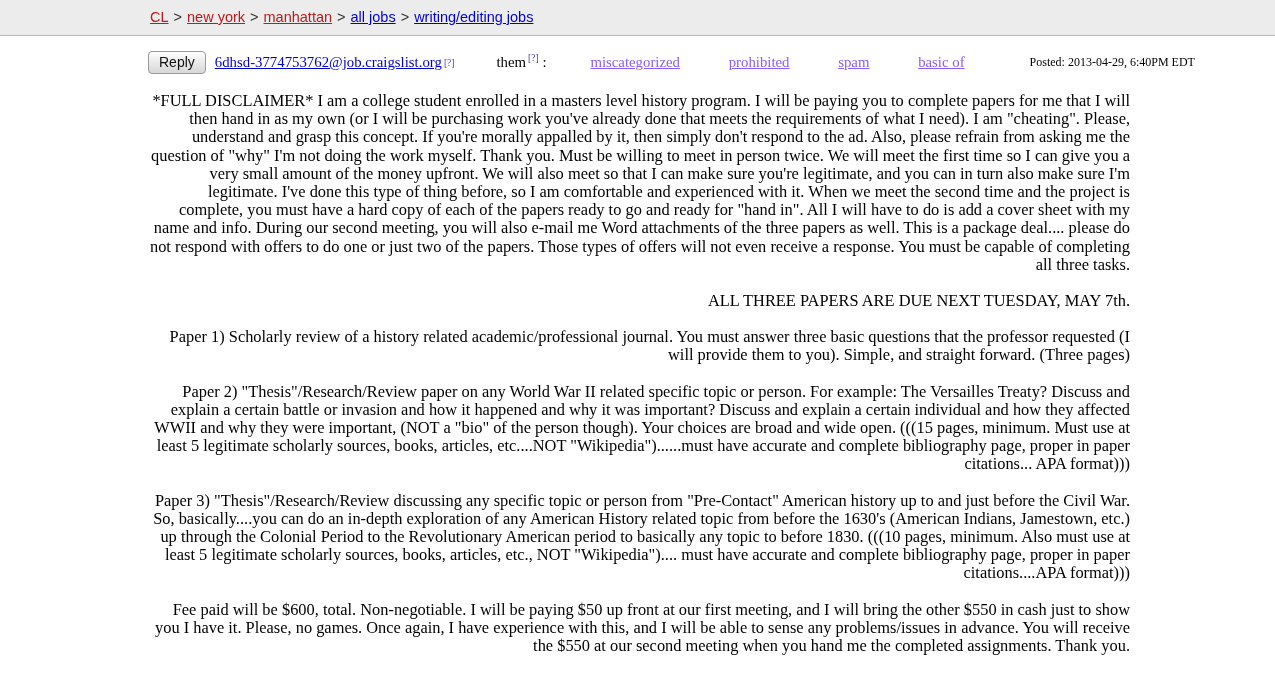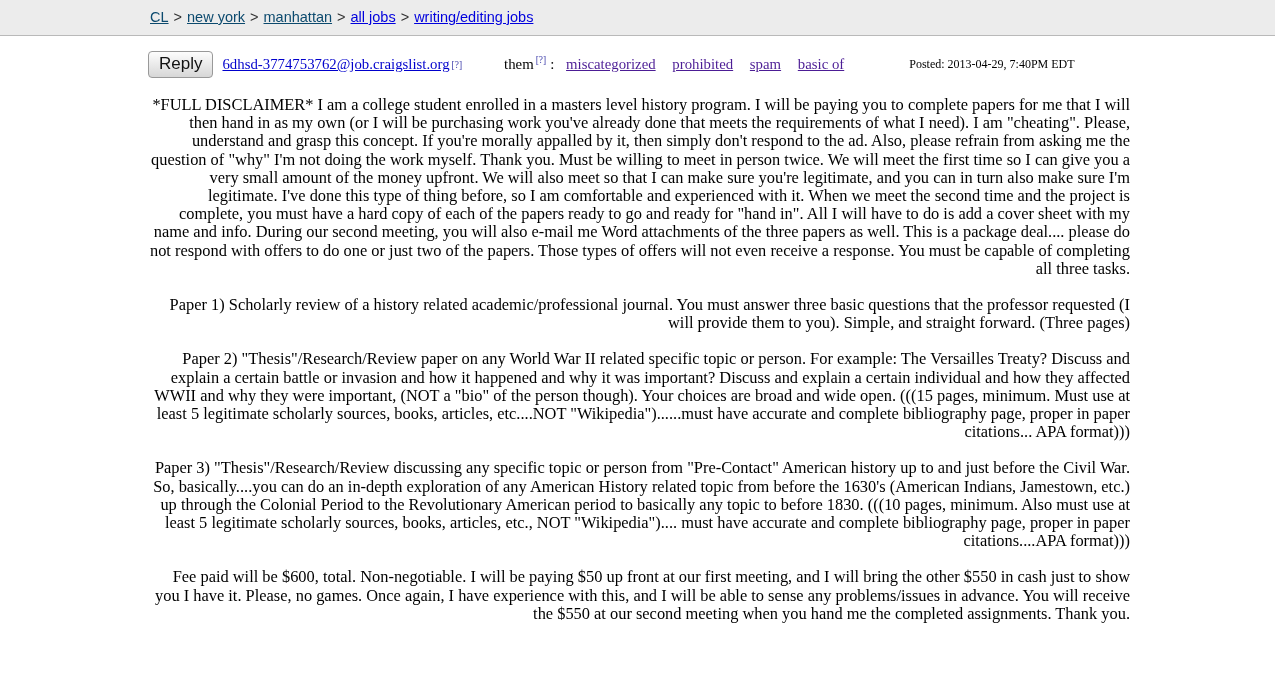--- a/index.html
+++ b/index.html
@@ -23,41 +23,41 @@
     margin-left: 150px;
     padding-top: 9px;
     font-family: "Liberation Sans", sans-serif;
     font-size: 14.5px;
     color: #333;
   }
   .breadcrumb a {
     text-decoration: underline;
     cursor: pointer;
   }
-  .breadcrumb a.visited { color: #0c4a6e; text-align: center; }
+  .breadcrumb a.visited { color: #b91c1c; text-align: center; }
   .breadcrumb a.unvisited { color: #0000dd; }
   .breadcrumb .sep { color: #333; margin: 0 5px; }
 
   
   .content {
     margin-left: 148px;
     width: 982px;
   }
 
   
   .replyrow {
     margin-top: 15px;
     display: flex;
     align-items: center;
     font-size: 14.8px;
     white-space: nowrap;
   }
   .reply-btn {
     font-family: "Liberation Sans", sans-serif;
-    font-size: 17px;
+    font-size: 14px;
     color: #111;
     padding: 2px 10px 3px 10px;
     border: 1px solid #999;
     border-radius: 4px;
     background: linear-gradient(#fdfdfd, #d7d7d7);
     cursor: pointer;
   }
   .reply-email {
     margin-left: 9px;
     color: #0000cc;
@@ -72,24 +72,25 @@
   }
   sup.help a {
     color: #3a3aa8;
     text-decoration: none;
     cursor: pointer;
   }
   .flag-group { margin-left: 42px; }
   .flag-word { color: #000; }
   .flag-colon { margin: 0 8px 0 4px; }
   .flag-link {
-    color: #4c1d95;
+    color: #8b5cf6;
     text-decoration: underline;
     margin-right: 13px;
     cursor: pointer;
+    margin-left: 32px;
   }
   .posted {
     margin-left: 52px;
     font-size: 12px;
     color: #000;
   }
 
   
   .posting-title {
     font-family: "Liberation Serif", serif;
@@ -122,25 +123,26 @@
     <sup class="help"><a>[?]</a></sup>
 
     <span class="flag-group">
       <span class="flag-word">them</span><sup class="help"><a>[?]</a></sup><span class="flag-colon">:</span>
       <a class="flag-link">miscategorized</a>
       <a class="flag-link">prohibited</a>
       <a class="flag-link">spam</a>
       <a class="flag-link">basic of</a>
     </span>
 
-    <span class="posted">Posted: 2013-04-29, 7:40PM EDT</span>
+    <span class="posted">Posted: 2013-04-29, 6:40PM EDT</span>
   </div>
 
 
   <section class="posting-body">
     <p>*FULL DISCLAIMER* I am a college student enrolled in a masters level history program. I will be paying you to complete papers for me that I will then hand in as my own (or I will be purchasing work you've already done that meets the requirements of what I need). I am "cheating". Please, understand and grasp this concept. If you're morally appalled by it, then simply don't respond to the ad. Also, please refrain from asking me the question of "why" I'm not doing the work myself. Thank you. Must be willing to meet in person twice. We will meet the first time so I can give you a very small amount of the money upfront. We will also meet so that I can make sure you're legitimate, and you can in turn also make sure I'm legitimate. I've done this type of thing before, so I am comfortable and experienced with it. When we meet the second time and the project is complete, you must have a hard copy of each of the papers ready to go and ready for "hand in". All I will have to do is add a cover sheet with my name and info. During our second meeting, you will also e-mail me Word attachments of the three papers as well. This is a package deal.... please do not respond with offers to do one or just two of the papers. Those types of offers will not even receive a response. You must be capable of completing all three tasks.</p>
+    <p>ALL THREE PAPERS ARE DUE NEXT TUESDAY, MAY 7th.</p>
     <p>Paper 1) Scholarly review of a history related academic/professional journal. You must answer three basic questions that the professor requested (I will provide them to you). Simple, and straight forward. (Three pages)</p>
     <p>Paper 2) "Thesis"/Research/Review paper on any World War II related specific topic or person. For example: The Versailles Treaty? Discuss and explain a certain battle or invasion and how it happened and why it was important? Discuss and explain a certain individual and how they affected WWII and why they were important, (NOT a "bio" of the person though). Your choices are broad and wide open. (((15 pages, minimum. Must use at least 5 legitimate scholarly sources, books, articles, etc....NOT "Wikipedia")......must have accurate and complete bibliography page, proper in paper citations... APA format)))</p>
     <p>Paper 3) "Thesis"/Research/Review discussing any specific topic or person from "Pre-Contact" American history up to and just before the Civil War. So, basically....you can do an in-depth exploration of any American History related topic from before the 1630's (American Indians, Jamestown, etc.) up through the Colonial Period to the Revolutionary American period to basically any topic to before 1830. (((10 pages, minimum. Also must use at least 5 legitimate scholarly sources, books, articles, etc., NOT "Wikipedia").... must have accurate and complete bibliography page, proper in paper citations....APA format)))</p>
     <p>Fee paid will be $600, total. Non-negotiable. I will be paying $50 up front at our first meeting, and I will bring the other $550 in cash just to show you I have it. Please, no games. Once again, I have experience with this, and I will be able to sense any problems/issues in advance. You will receive the $550 at our second meeting when you hand me the completed assignments. Thank you.</p>
   </section>
 
 </main>
 
 </body></html>

